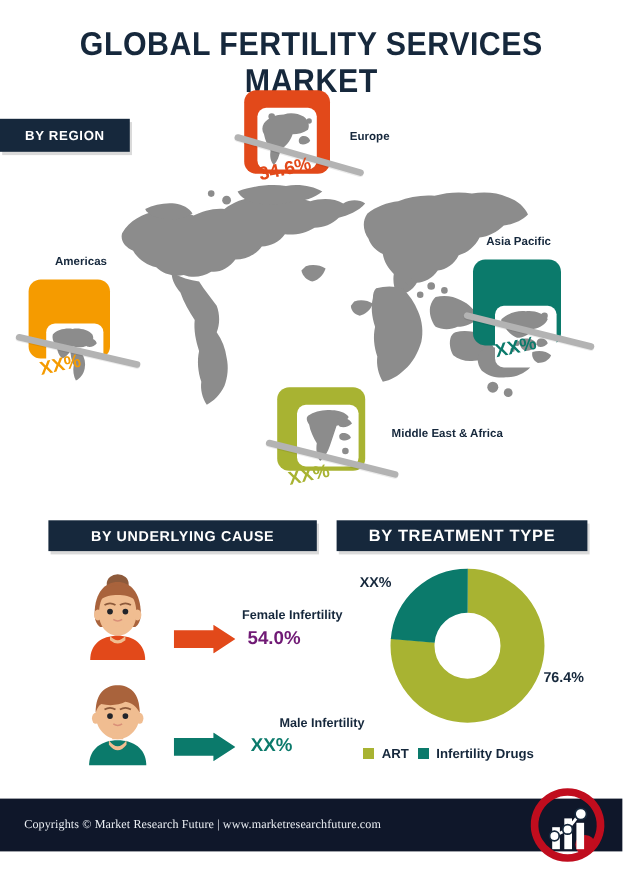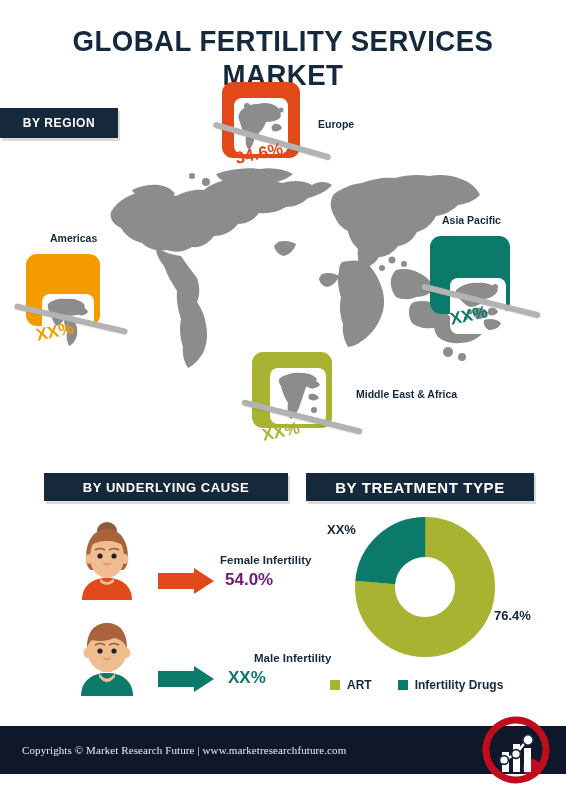--- a/index.html
+++ b/index.html
@@ -111,21 +111,21 @@
   #donut-value-art{
     position:absolute;left:494px;top:608px;font-family:"Liberation Sans Narrow","Liberation Sans",sans-serif;
     font-weight:bold;font-size:13px;color:#16283c;
   }
   #donut-value-drugs{
     position:absolute;left:327px;top:522px;font-family:"Liberation Sans Narrow","Liberation Sans",sans-serif;
     font-weight:bold;font-size:13px;color:#16283c;
   }
   #donut-legend{
     position:absolute;left:330px;top:678px;width:210px;
-    display:flex;align-items:center;gap:26px;font-size:12px;font-weight:bold;color:#16283c;
+    display:flex;align-items:center;gap:8px;font-size:12px;font-weight:bold;color:#16283c;
   }
   .legend-item{display:flex;align-items:center;gap:7px;}
   .legend-swatch{width:10px;height:10px;display:inline-block;}
 
   
   #footer{
     position:absolute;left:0;top:726px;width:566px;height:48px;background:#0f172a;
     display:flex;align-items:center;
   }
   #footer-text{

